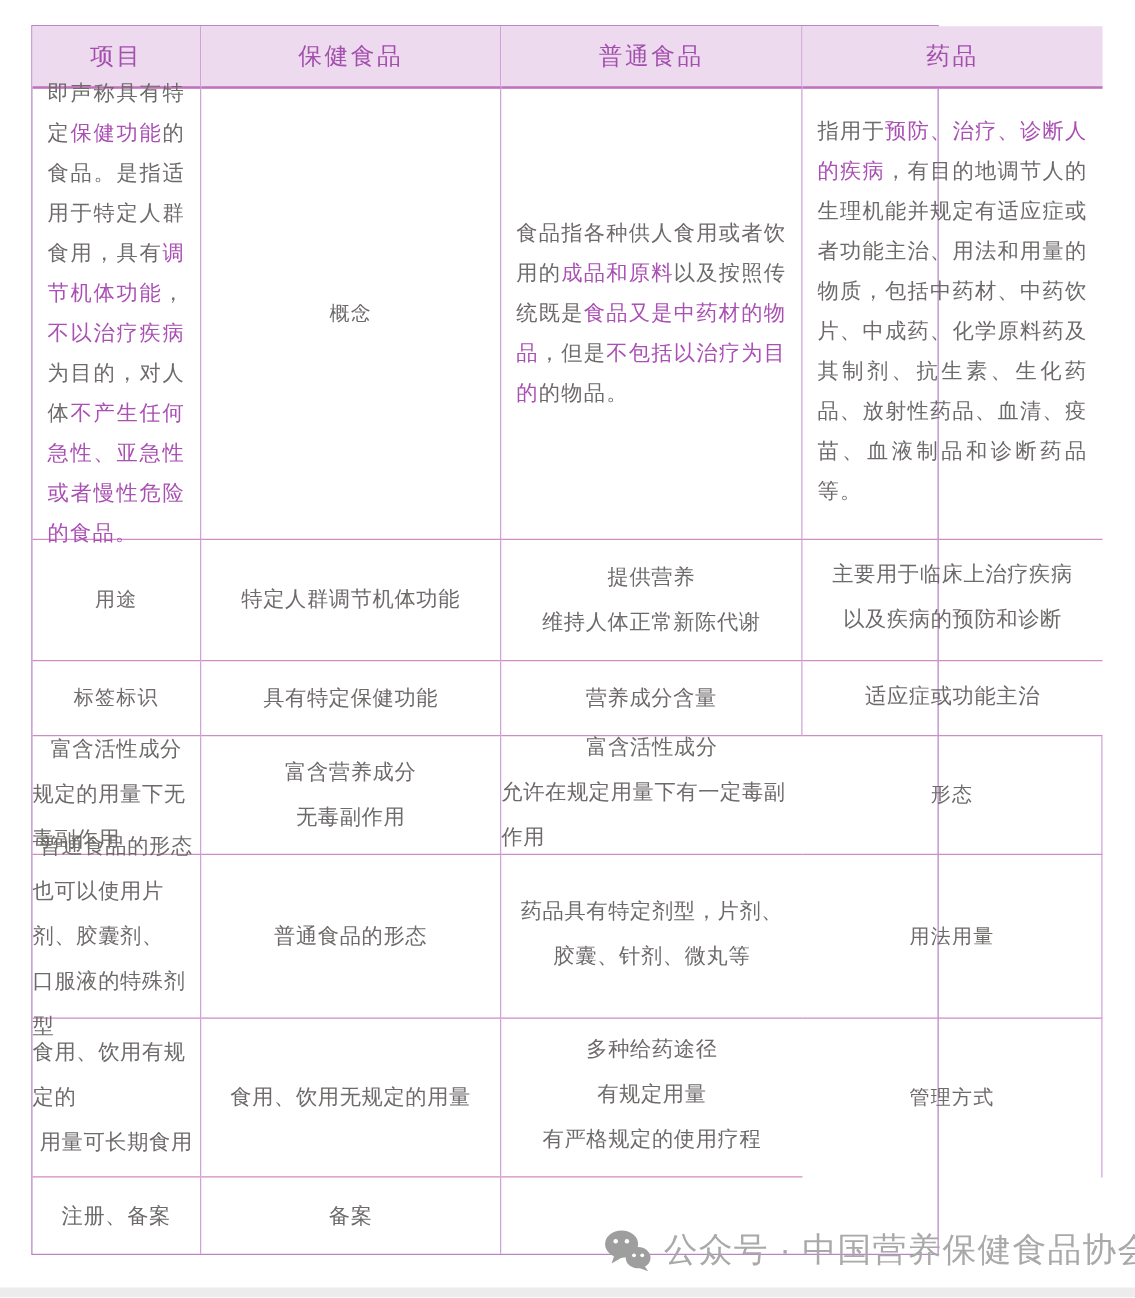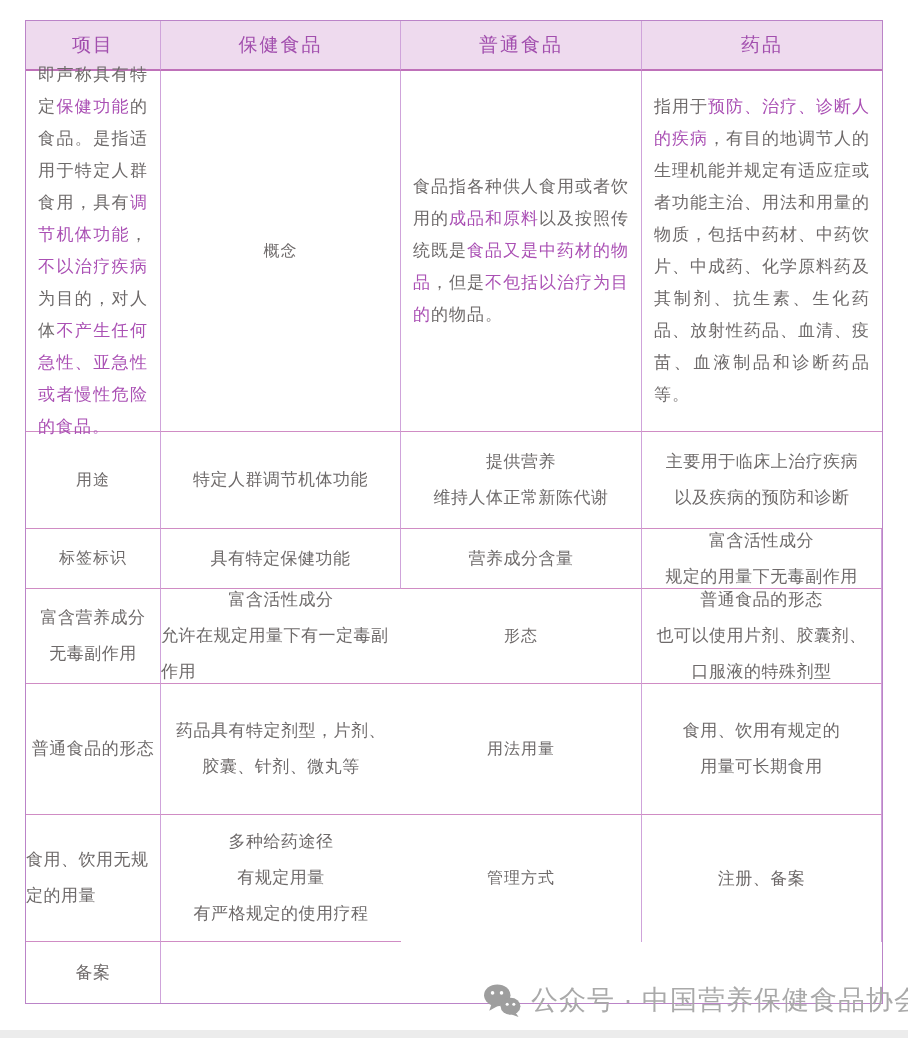--- a/index.html
+++ b/index.html
@@ -7,37 +7,37 @@
     width:908px;height:1038px;
     background:#ffffff;
     font-family:"Liberation Sans","DejaVu Sans",sans-serif;
     position:relative;overflow:hidden;
   }
   .page{position:absolute;inset:0;}
 
   
   .table{
     position:absolute;left:25px;top:20px;
-    width:858px;
+    width:726px;
     display:grid;
     grid-template-columns:135px 240px 241px 240px;
     grid-template-rows:50px 361px 97px 60px 95px 131px 127px 61px;
     border:1px solid #bb84c8;
     box-sizing:border-box;
     background:#ffffff;
   }
   .cell{
     box-sizing:border-box;
     border-right:1px solid #cfa3da;
     border-bottom:1px solid #d08cc4;
     display:flex;flex-direction:column;
     justify-content:center;align-items:center;
     color:#6e6a6a;
   }
-  .cell.last-col{border-right:none;}
+  .cell.last-col{border-right:none;font-family:Liberation Mono, monospace;}
   .cell.last-row{border-bottom:none;}
   .cell.header{
     background:#eedaee;
     color:#a24fae;
     font-size:19px;
     letter-spacing:2px;
     border-bottom:2px solid #bf71b9;
   }
   .cell.label-cell{
     font-size:16px;
@@ -114,20 +114,23 @@
         <div class="line">主要用于临床上治疗疾病</div>
         <div class="line">以及疾病的预防和诊断</div>
       </div>
       <div class="cell label-cell">标签标识</div>
       <div class="cell body-cell">
         <div class="line">具有特定保健功能</div>
       </div>
       <div class="cell body-cell">
         <div class="line">营养成分含量</div>
       </div>
+      <div class="cell body-cell last-col">
+        <div class="line">适应症或功能主治</div>
+      </div>
       <div class="cell body-cell">
         <div class="line">富含活性成分</div>
         <div class="line">规定的用量下无毒副作用</div>
       </div>
       <div class="cell body-cell">
         <div class="line">富含营养成分</div>
         <div class="line">无毒副作用</div>
       </div>
       <div class="cell body-cell last-col">
         <div class="line">富含活性成分</div>

